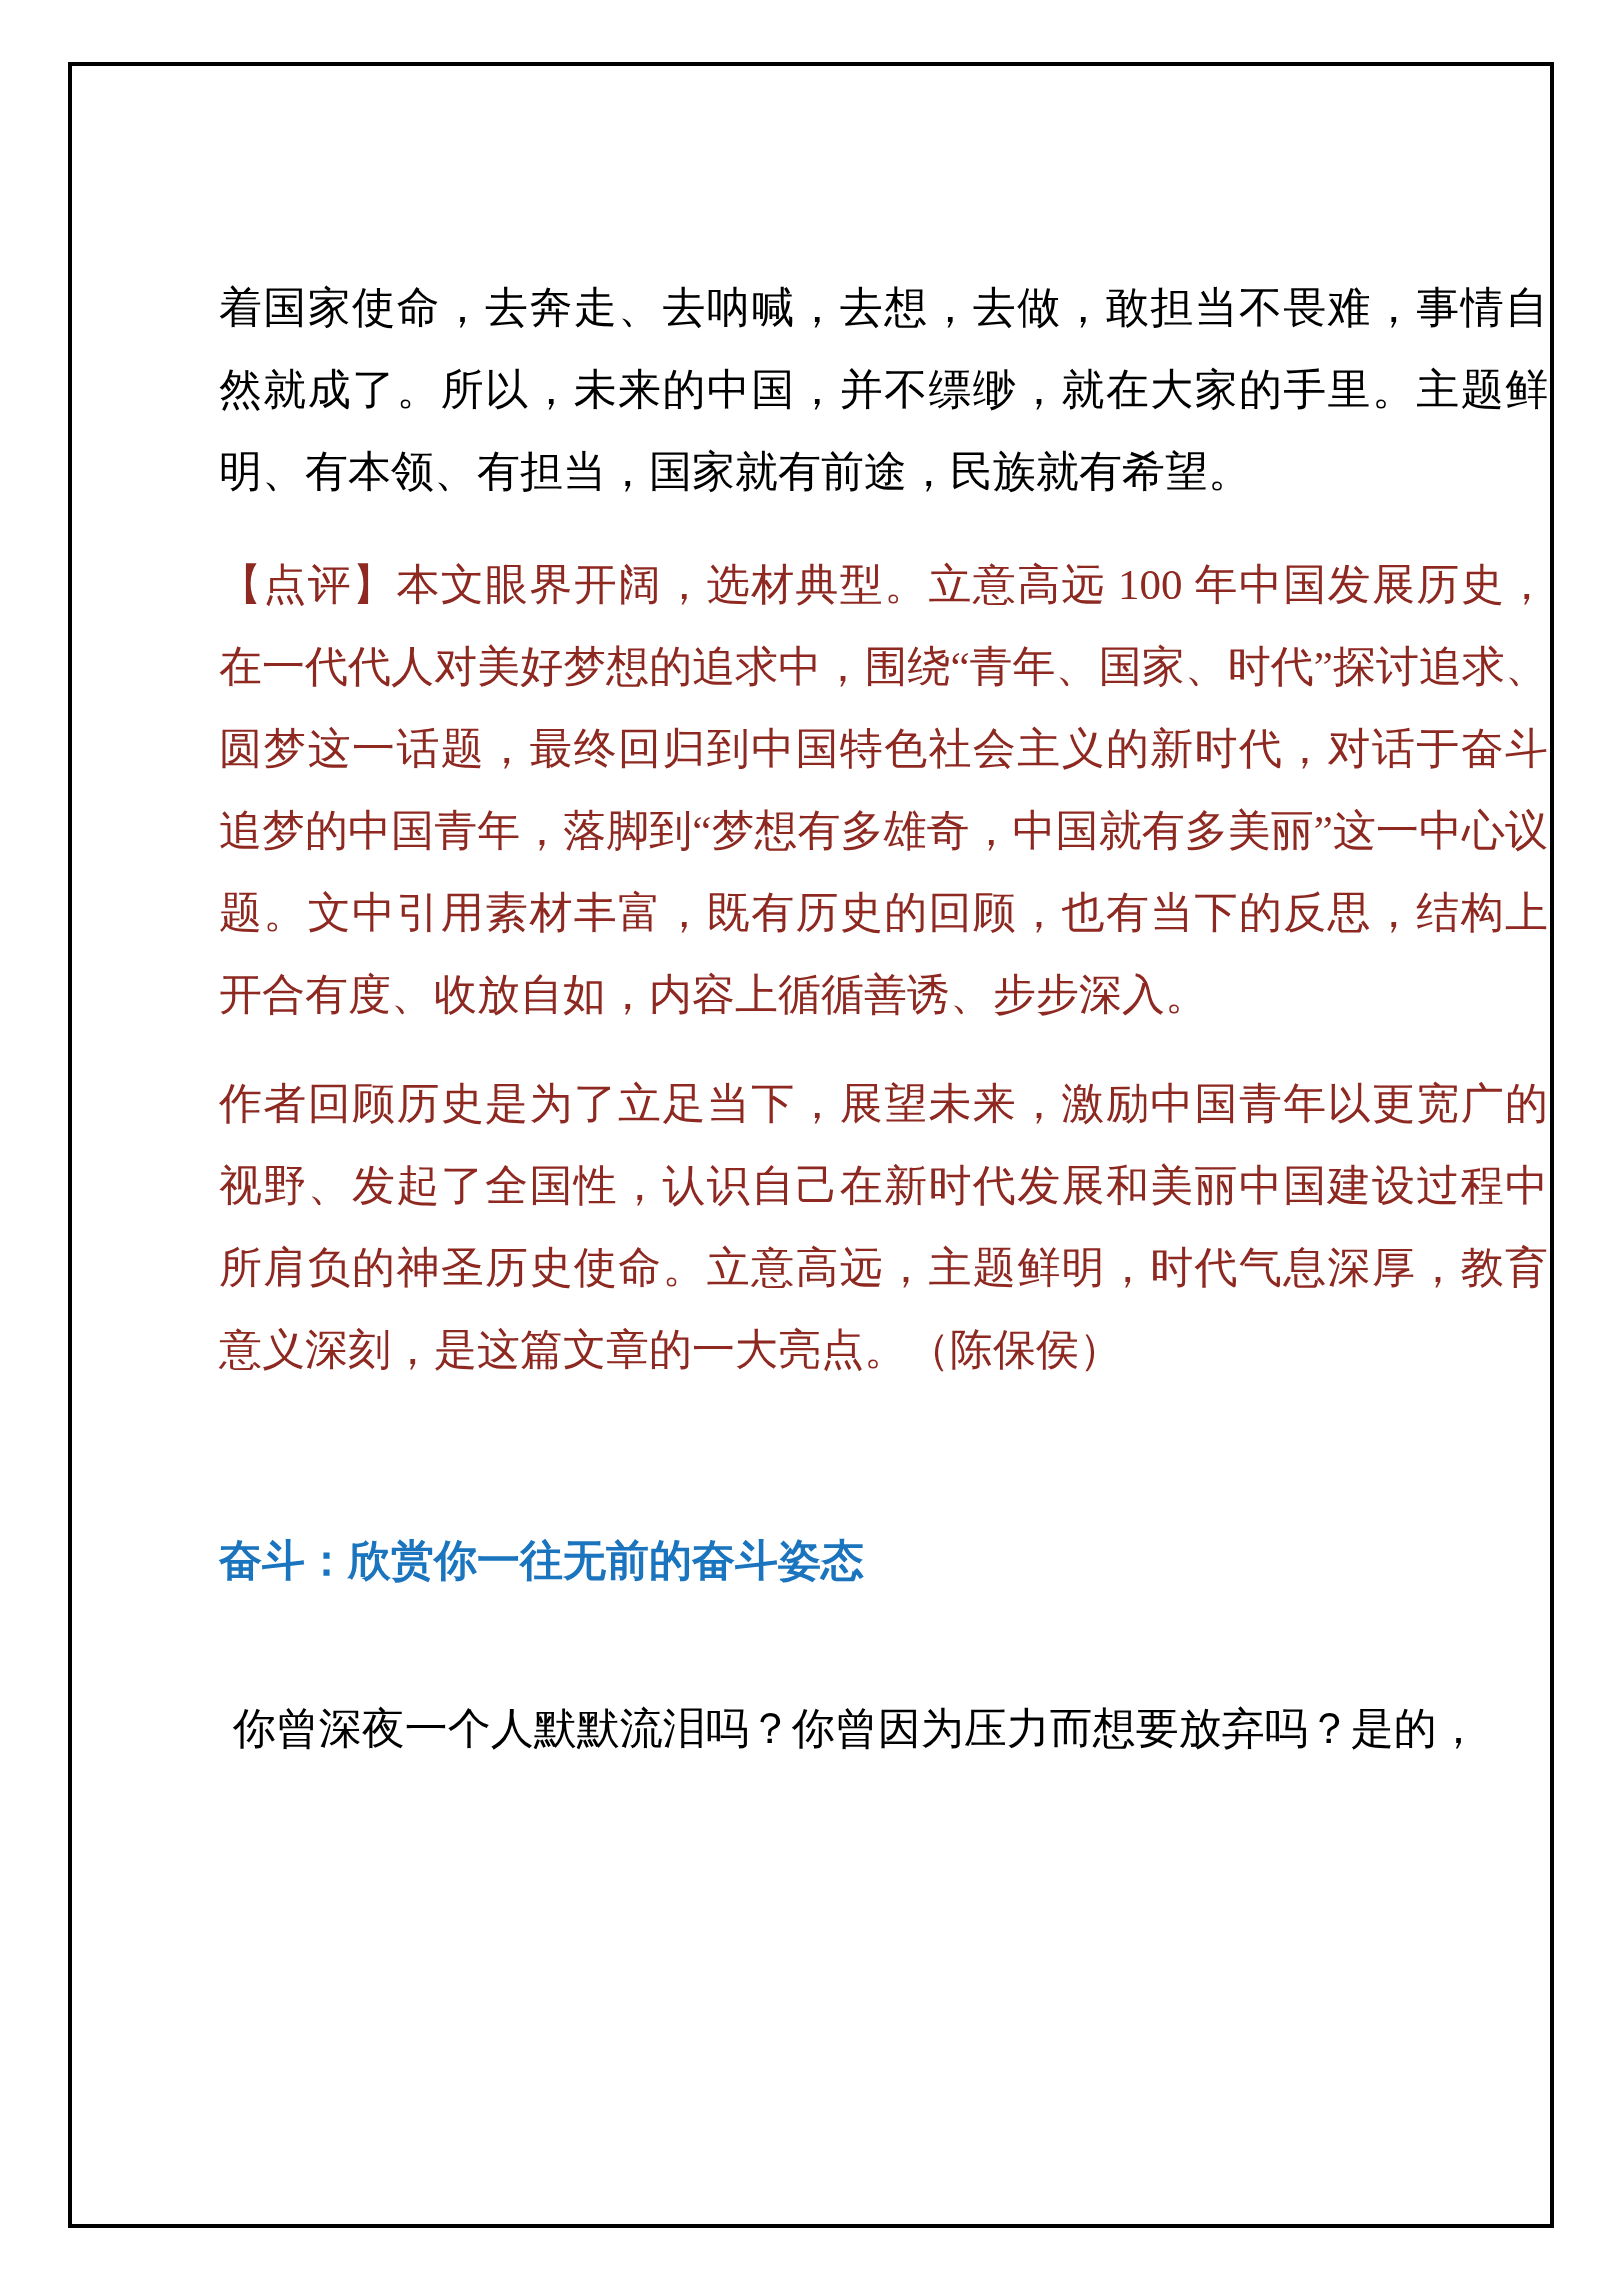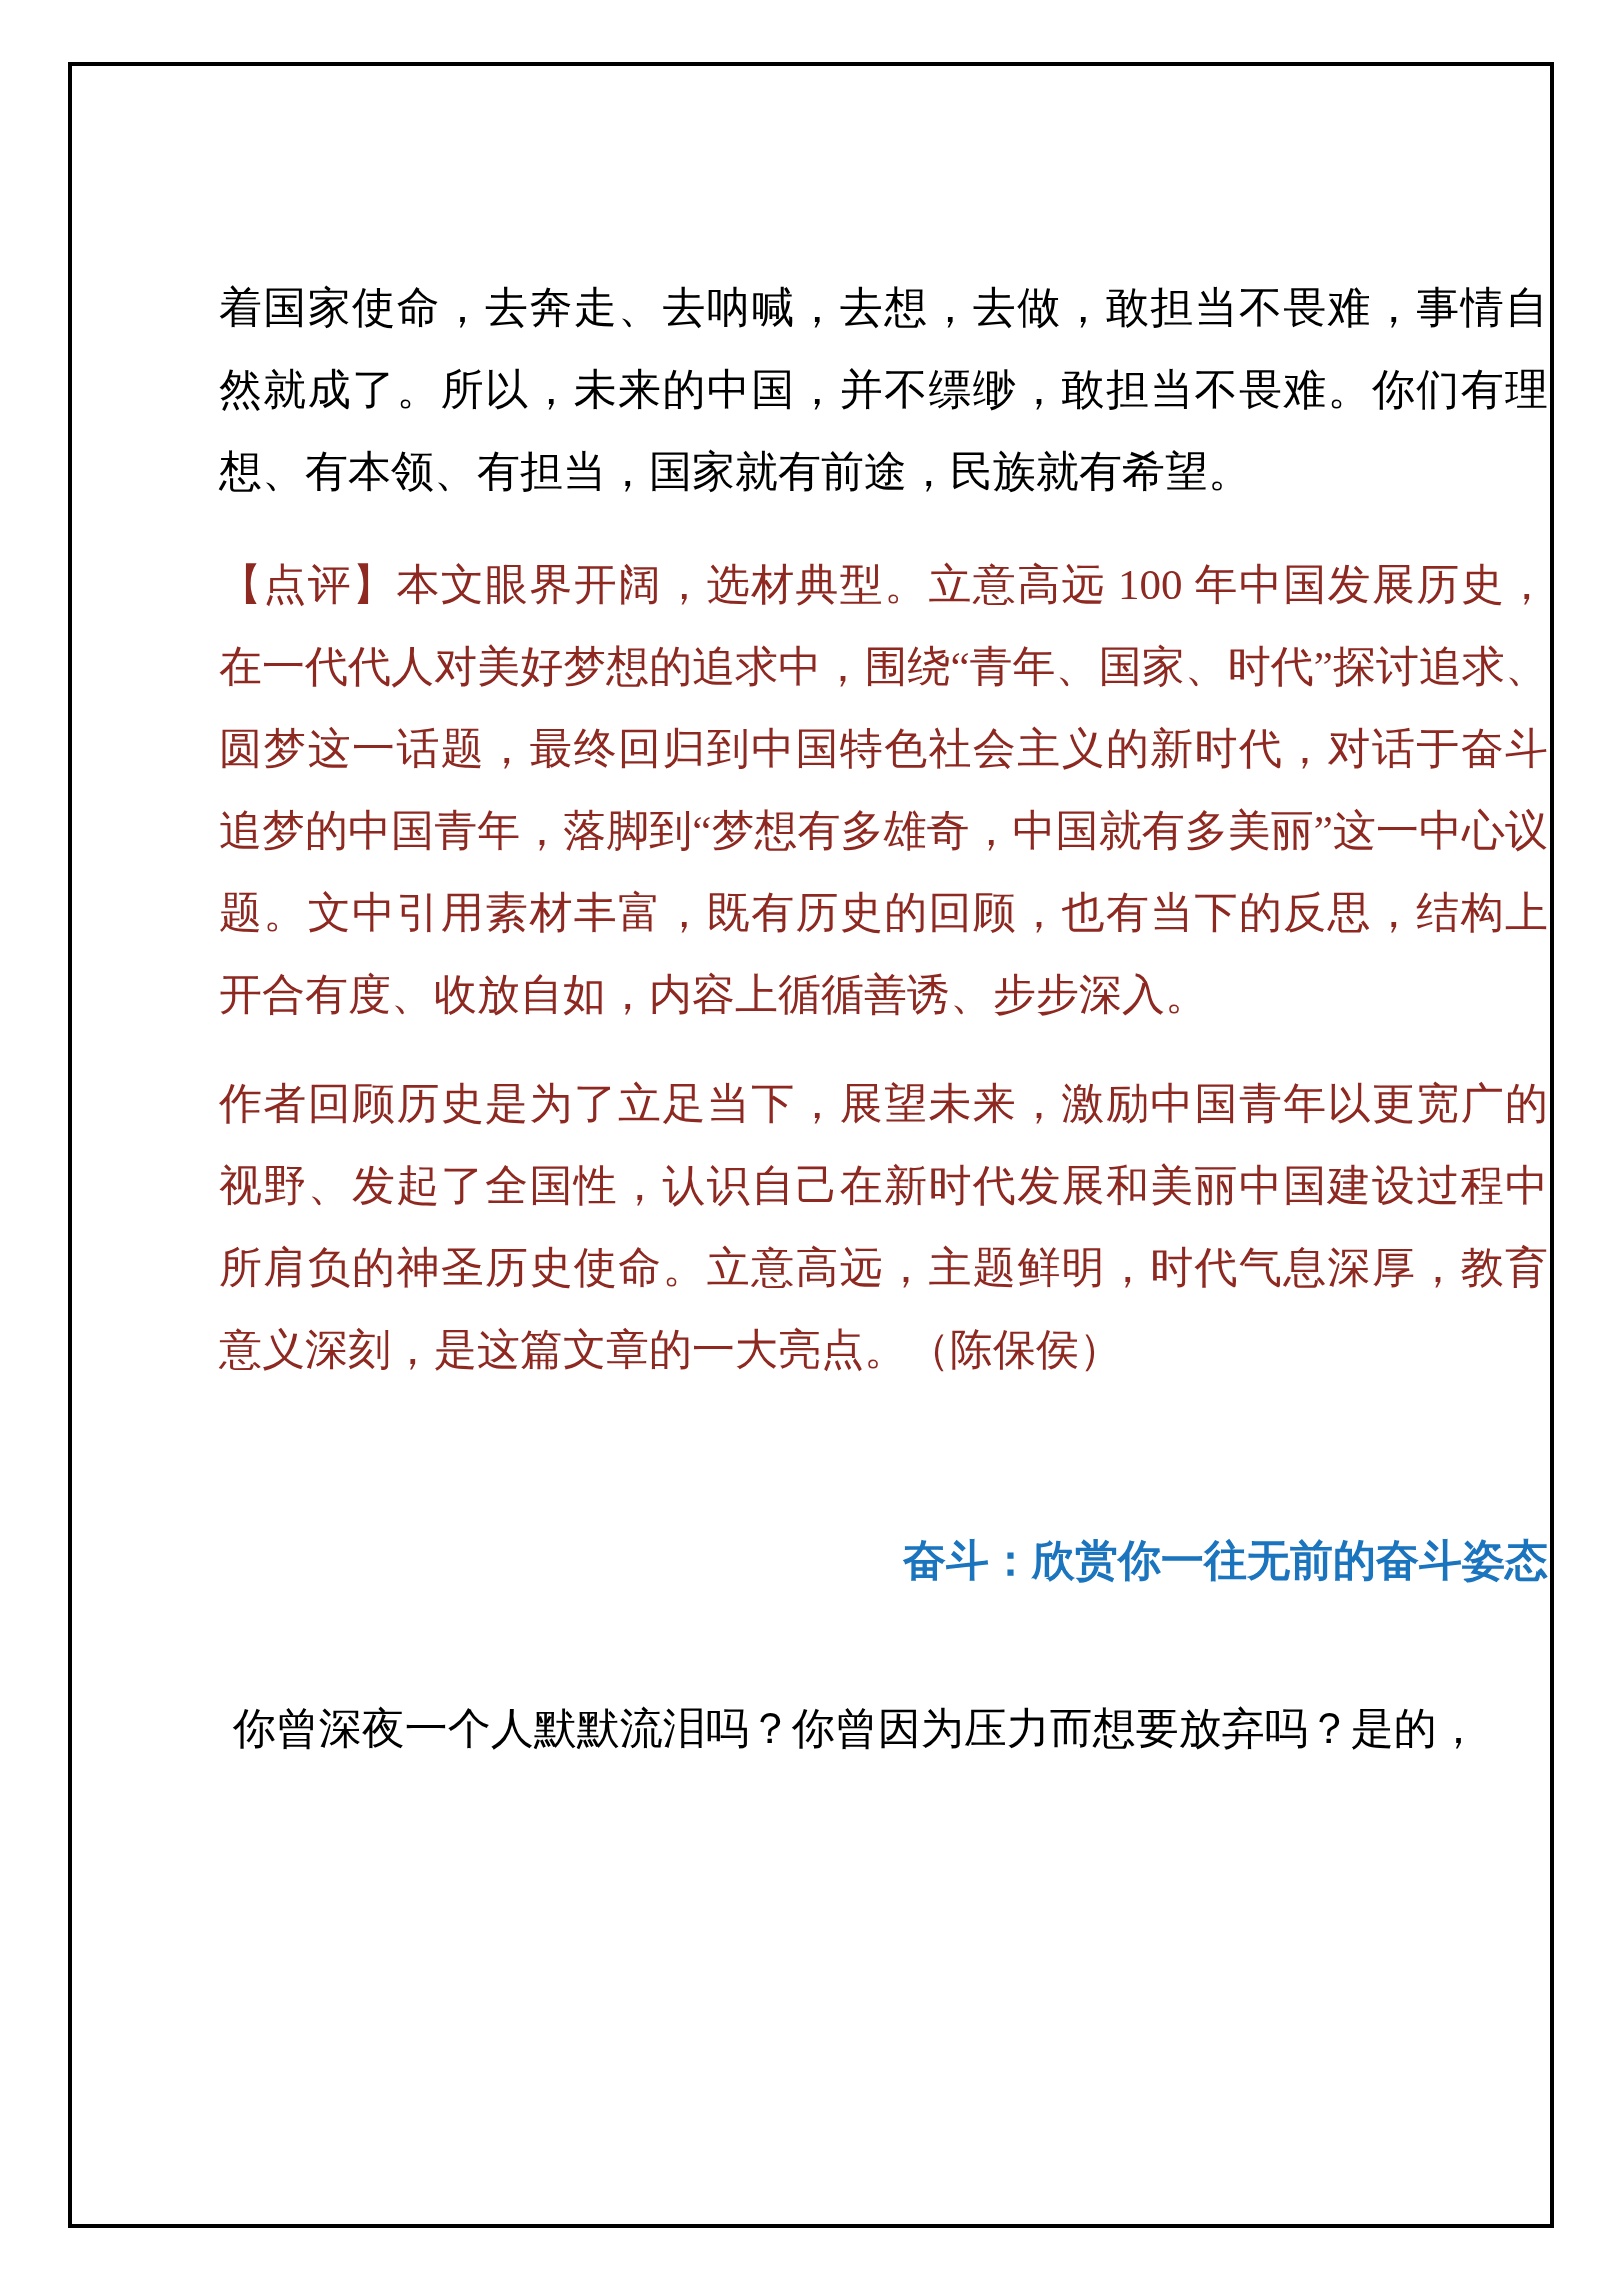--- a/index.html
+++ b/index.html
@@ -49,32 +49,32 @@
   }
   .para-author-note {
     margin-top: 13.7px !important;
   }
   .section-heading {
     margin: 129px 0 0 0;
     font-size: 43px;
     line-height: 82px;
     font-weight: bold;
     color: var(--heading-text, #1b74be);
-    text-align: right;
+    text-align: left;
   }
   .para-last {
     margin-top: 86px !important;
     text-indent: 13.7px;
   }
 </style>
 </head>
 <body>
 
 <div class="page-frame">
   <div class="text-column">
-    <p class="para-body">着国家使命，去奔走、去呐喊，去想，去做，敢担当不畏难，事情自然就成了。所以，未来的中国，并不缥缈，敢担当不畏难。你们有理想、有本领、有担当，国家就有前途，民族就有希望。</p>
+    <p class="para-body">着国家使命，去奔走、去呐喊，去想，去做，敢担当不畏难，事情自然就成了。所以，未来的中国，并不缥缈，就在大家的手里。主题鲜明、有本领、有担当，国家就有前途，民族就有希望。</p>
     <p class="para-comment para-comment-first">【点评】本文眼界开阔，选材典型。立意高远 100 年中国发展历史，在一代代人对美好梦想的追求中，围绕“青年、国家、时代”探讨追求、圆梦这一话题，最终回归到中国特色社会主义的新时代，对话于奋斗追梦的中国青年，落脚到“梦想有多雄奇，中国就有多美丽”这一中心议题。文中引用素材丰富，既有历史的回顾，也有当下的反思，结构上开合有度、收放自如，内容上循循善诱、步步深入。</p>
     <p class="para-comment para-author-note">作者回顾历史是为了立足当下，展望未来，激励中国青年以更宽广的视野、发起了全国性，认识自己在新时代发展和美丽中国建设过程中所肩负的神圣历史使命。立意高远，主题鲜明，时代气息深厚，教育意义深刻，是这篇文章的一大亮点。（陈保侯）</p>
     <h2 class="section-heading">奋斗：欣赏你一往无前的奋斗姿态</h2>
     <p class="para-body para-last">你曾深夜一个人默默流泪吗？你曾因为压力而想要放弃吗？是的，</p>
   </div>
 </div>
 
 
 </body></html>

